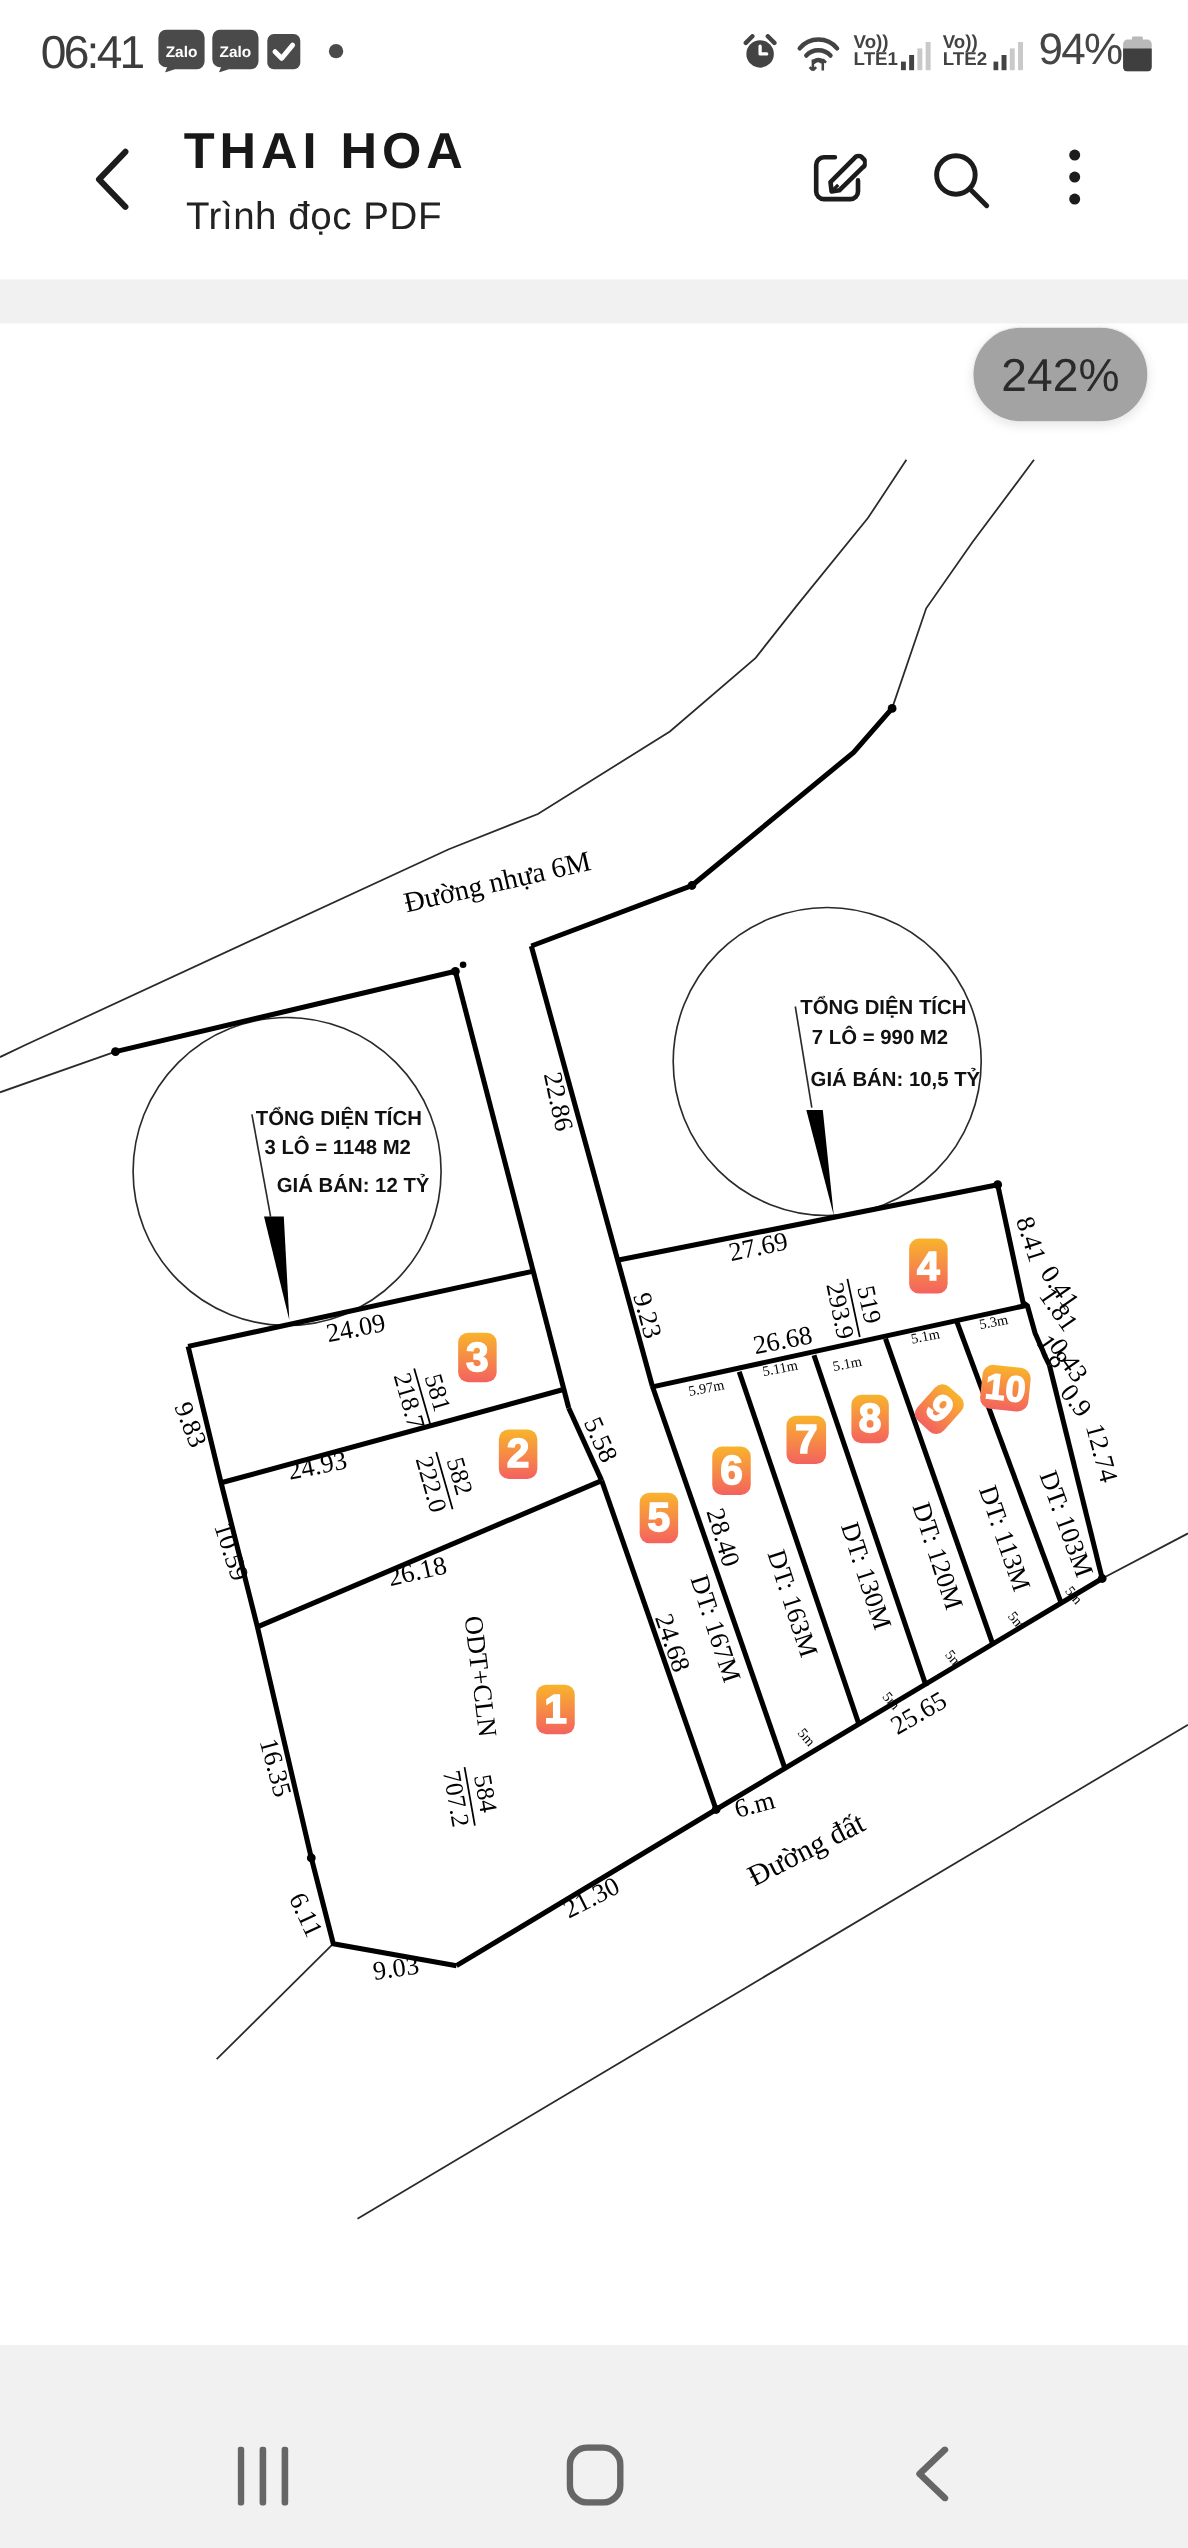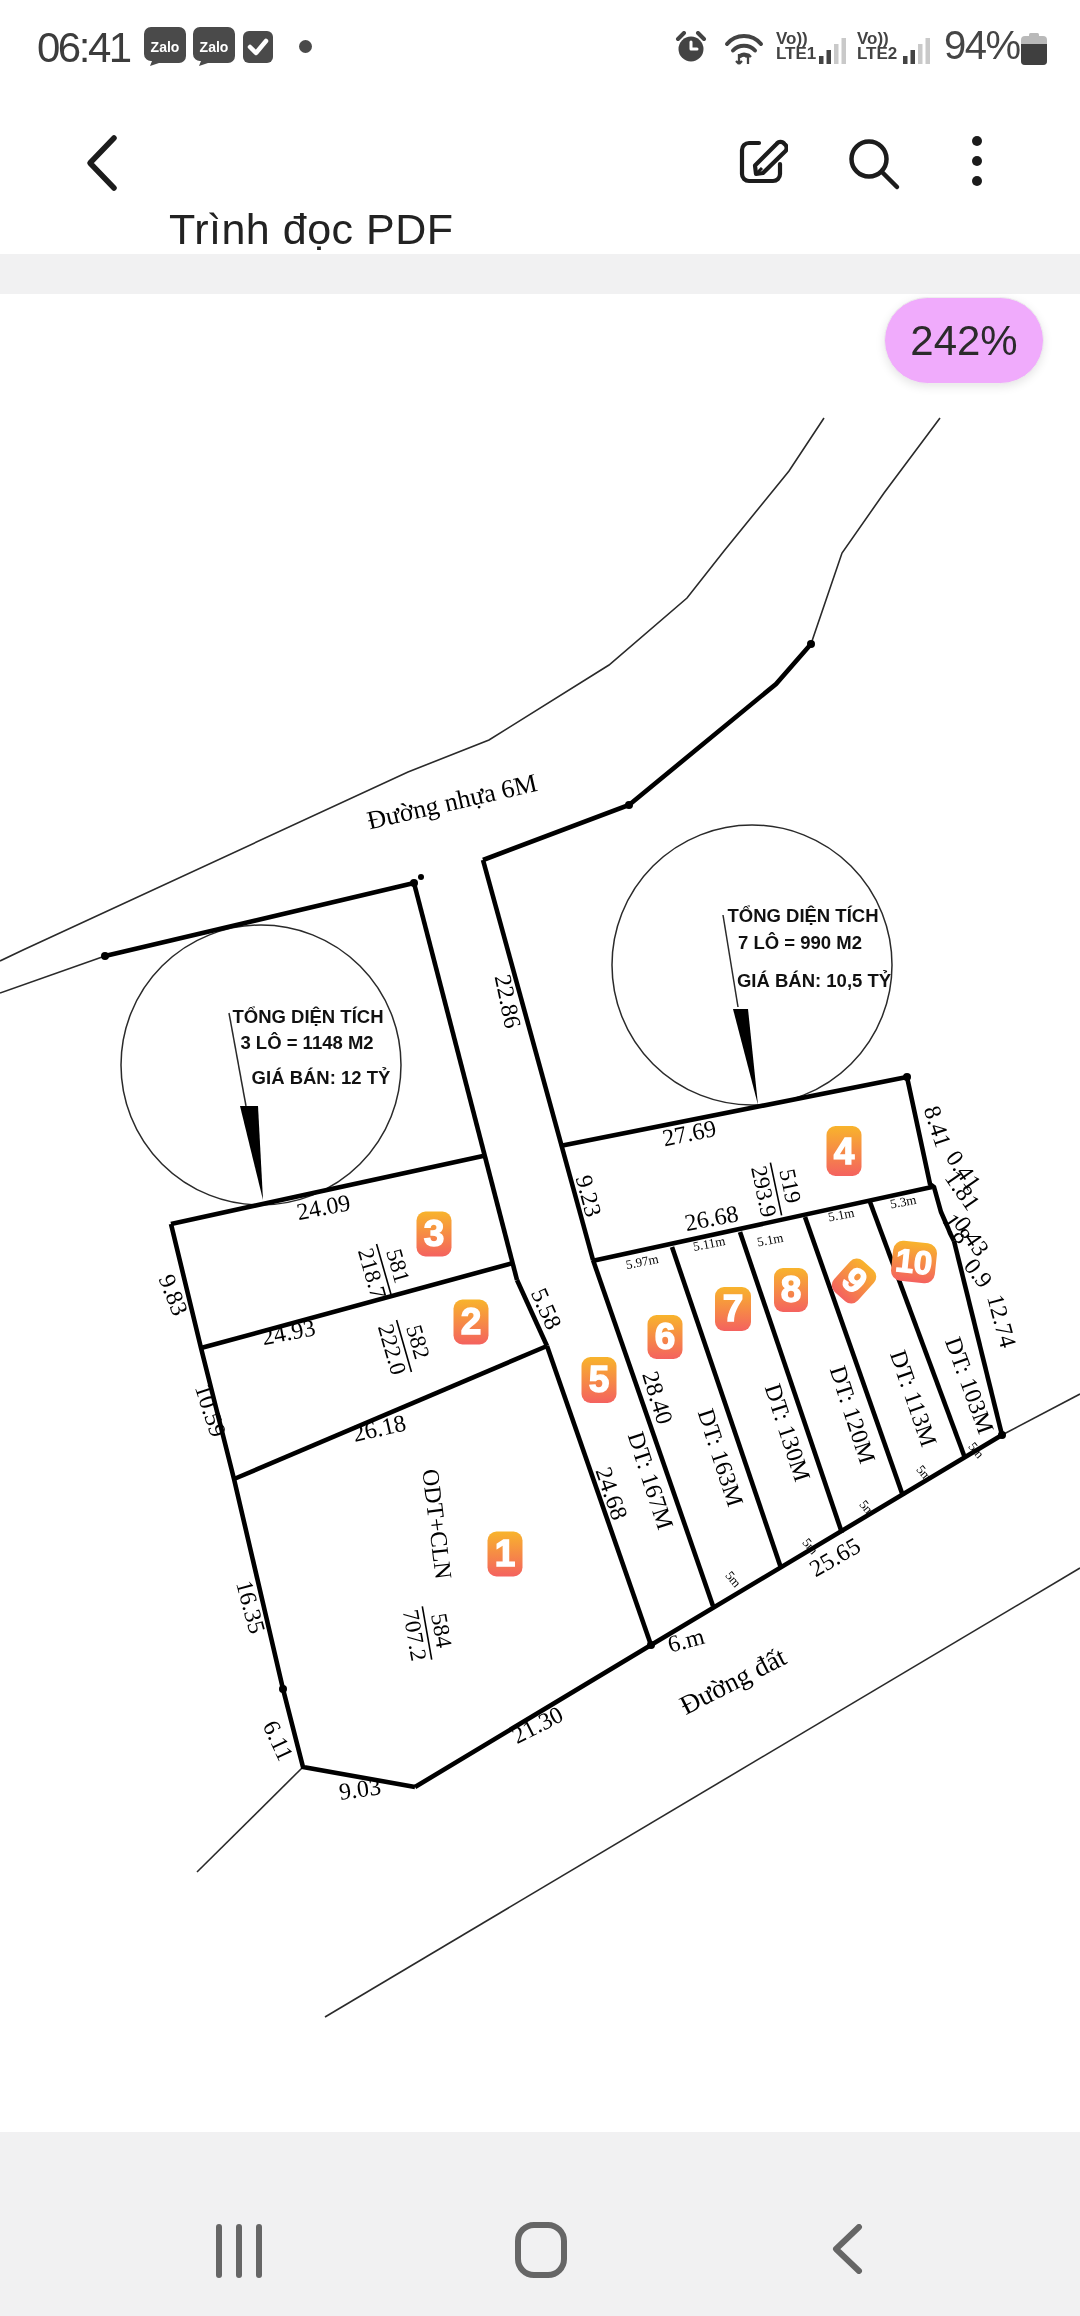--- a/index.html
+++ b/index.html
@@ -72,22 +72,23 @@
     <path d="M1 11 h26 v17 a4 4 0 0 1 -4 4 h-18 a4 4 0 0 1 -4 -4 z" fill="#3f3f3f"></path>
   </svg>
 </div>
 
 <div class="abs" style="left:0;top:96px;width:1080px;height:158px;background:#fff;">
 
   <svg class="abs" style="left:82px;top:38px" width="40" height="58" viewBox="0 0 40 58">
     <path d="M32 4 L8 29 L32 54" stroke="#1c1c1c" stroke-width="5.5" fill="none" stroke-linecap="round" stroke-linejoin="round"></path>
   </svg>
 
-
-  <div class="abs" style="left:169px;top:81px;font-size:43px;color:#222;letter-spacing:0.5px;margin-top:28px;">Trình đọc PDF</div>
+  <div class="abs" style="left:167px;top:14px;font-size:46px;font-weight:bold;color:#181818;letter-spacing:4.5px;">THAI HOA</div>
+
+  <div class="abs" style="left:169px;top:81px;font-size:35px;color:#222;letter-spacing:0.5px;">Trình đọc PDF</div>
 
   <svg class="abs" style="left:736px;top:40px" width="52" height="52" viewBox="0 0 52 52">
     <path d="M44 28 v10 a7 7 0 0 1 -7 7 H13 a7 7 0 0 1 -7 -7 V14 a7 7 0 0 1 7 -7 h10" stroke="#1c1c1c" stroke-width="4.2" fill="none" stroke-linecap="round"></path>
     <path d="M20 38 l-1 -8.5 L40.5 8 a4.8 4.8 0 0 1 8 0 a4.8 4.8 0 0 1 0 8 L27 37 z" stroke="#1c1c1c" stroke-width="4.2" fill="none" stroke-linejoin="round"></path>
     <path d="M20 38 l6 -6" stroke="#1c1c1c" stroke-width="3"></path>
   </svg>
 
   <svg class="abs" style="left:845px;top:40px" width="56" height="56" viewBox="0 0 56 56">
     <circle cx="24" cy="23" r="17.5" stroke="#1c1c1c" stroke-width="4.5" fill="none"></circle>
     <path d="M37 36 L52 51" stroke="#1c1c1c" stroke-width="4.5" stroke-linecap="round"></path>
@@ -95,21 +96,21 @@
 
   <svg class="abs" style="left:966px;top:36px" width="22" height="58" viewBox="0 0 22 58">
     <circle cx="11" cy="9" r="5" fill="#1c1c1c"></circle>
     <circle cx="11" cy="29" r="5" fill="#1c1c1c"></circle>
     <circle cx="11" cy="49" r="5" fill="#1c1c1c"></circle>
   </svg>
 </div>
 
 <div class="abs" style="left:0;top:254px;width:1080px;height:40px;background:#f1f1f2;"></div>
 
-<div class="abs" style="left:884px;top:297px;width:158px;height:85px;background:#f0abfc;border:1px solid #ededed;border-radius:44px;box-shadow:0 3px 10px rgba(0,0,0,0.10);">
+<div class="abs" style="left:884px;top:297px;width:158px;height:85px;background:#a3a3a3;border:1px solid #ededed;border-radius:44px;box-shadow:0 3px 10px rgba(0,0,0,0.10);">
   <div class="abs" style="left:0;top:0;width:158px;height:85px;line-height:85px;text-align:center;font-size:42px;color:#2b2b2b;">242%</div>
 </div>
 
 <svg class="abs" style="left:0;top:0" width="1080" height="2316" viewBox="0 0 1080 2316">
   <defs>
     <linearGradient id="badge" x1="0" y1="0" x2="0" y2="1">
       <stop offset="0" stop-color="#f8b42c"></stop>
       <stop offset="1" stop-color="#f4625f"></stop>
     </linearGradient>
   </defs>

